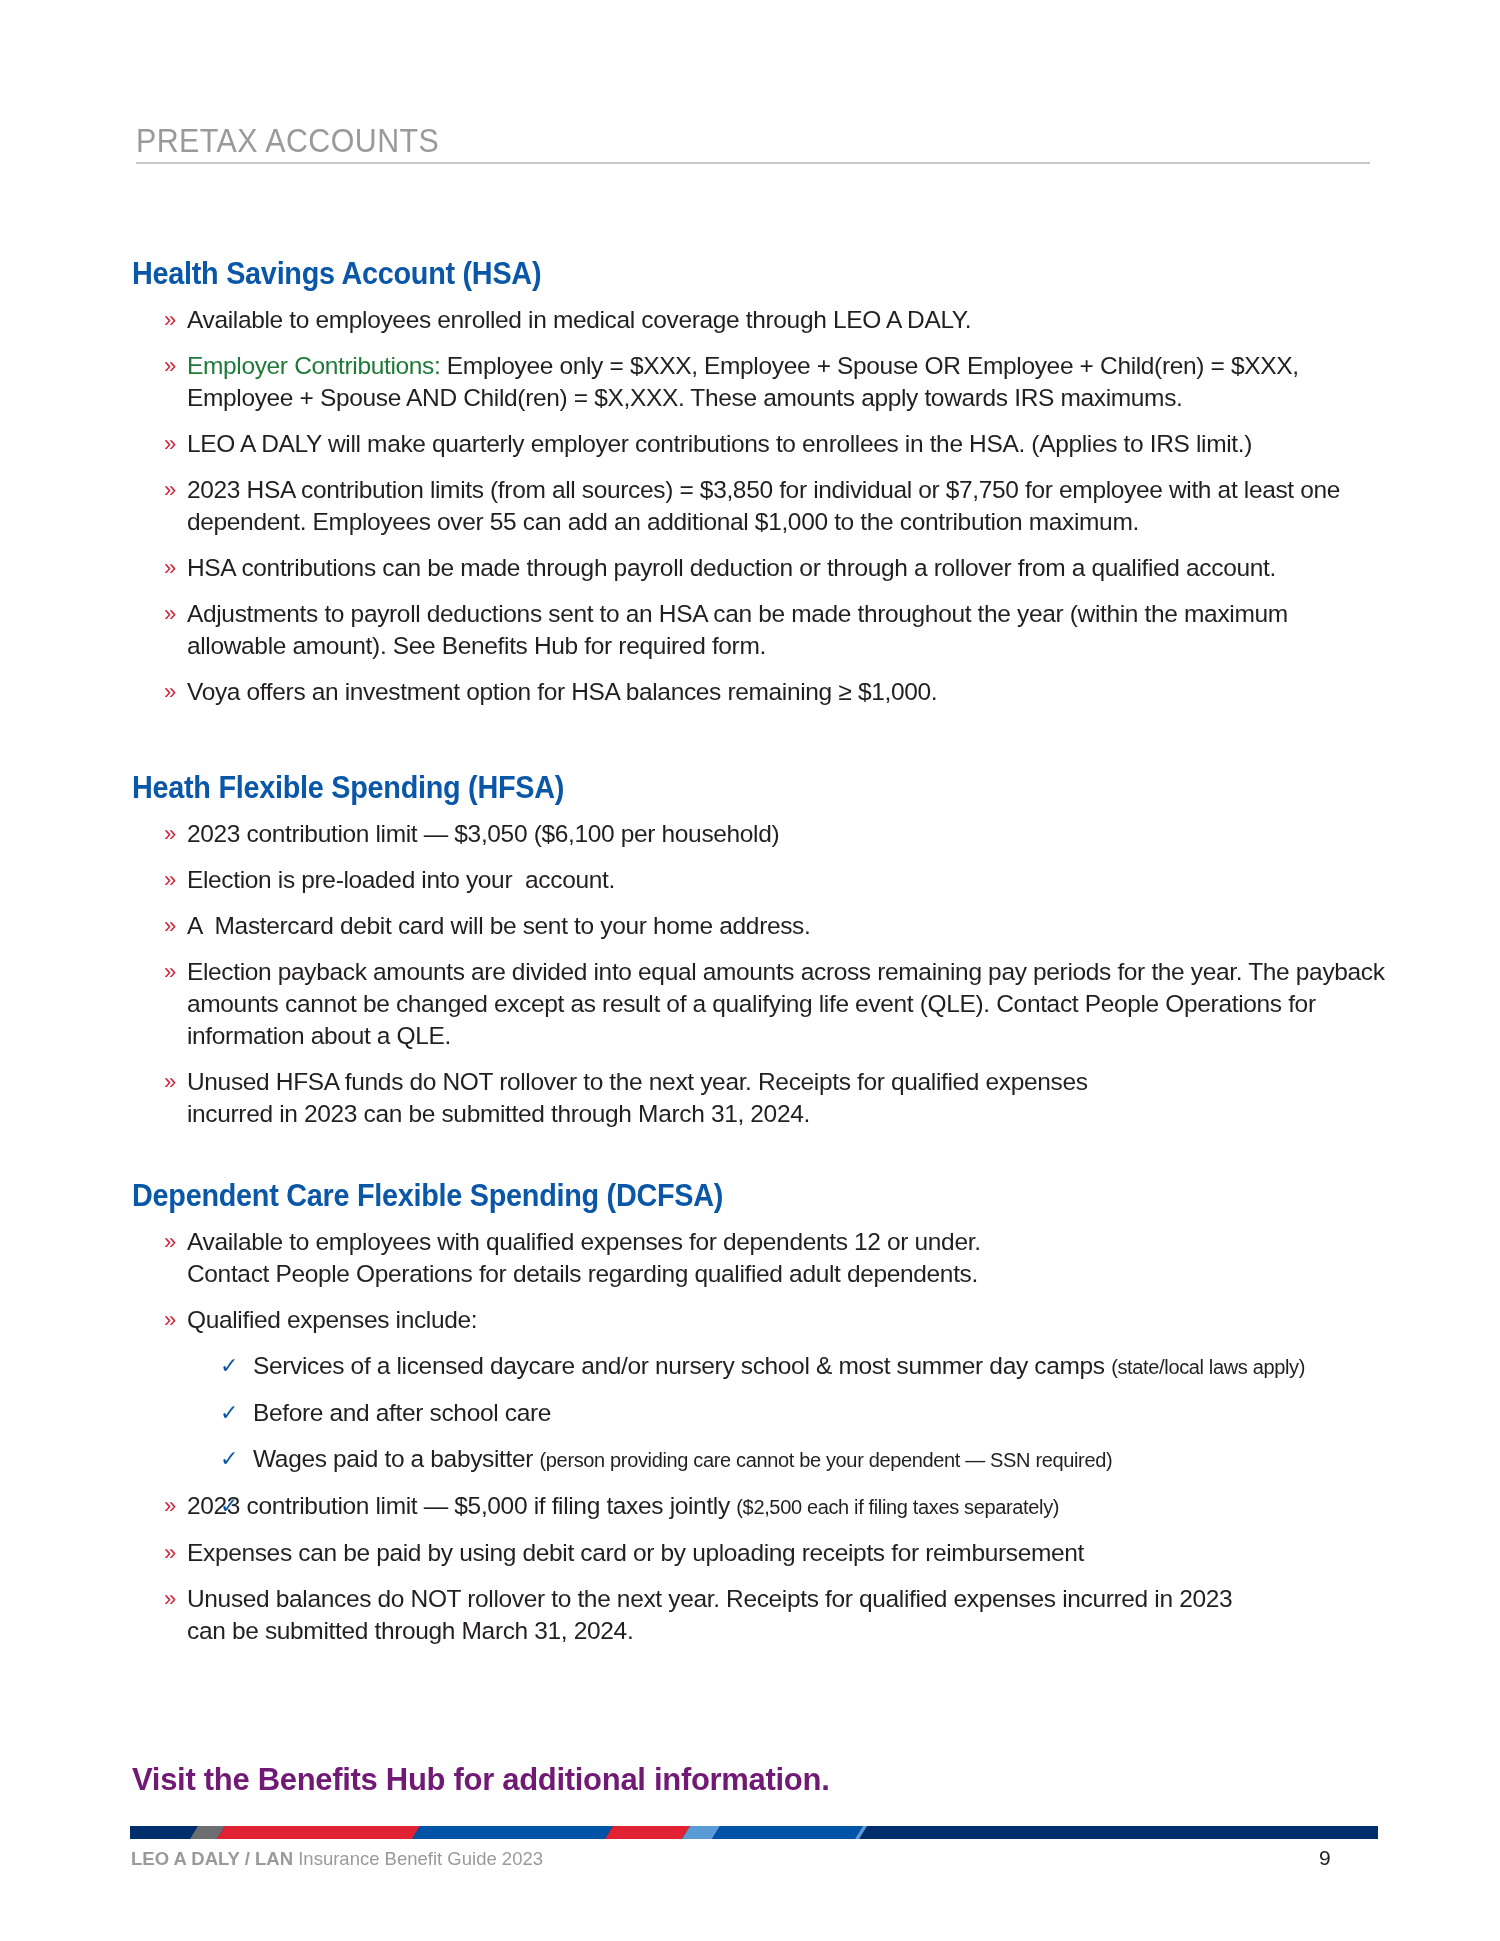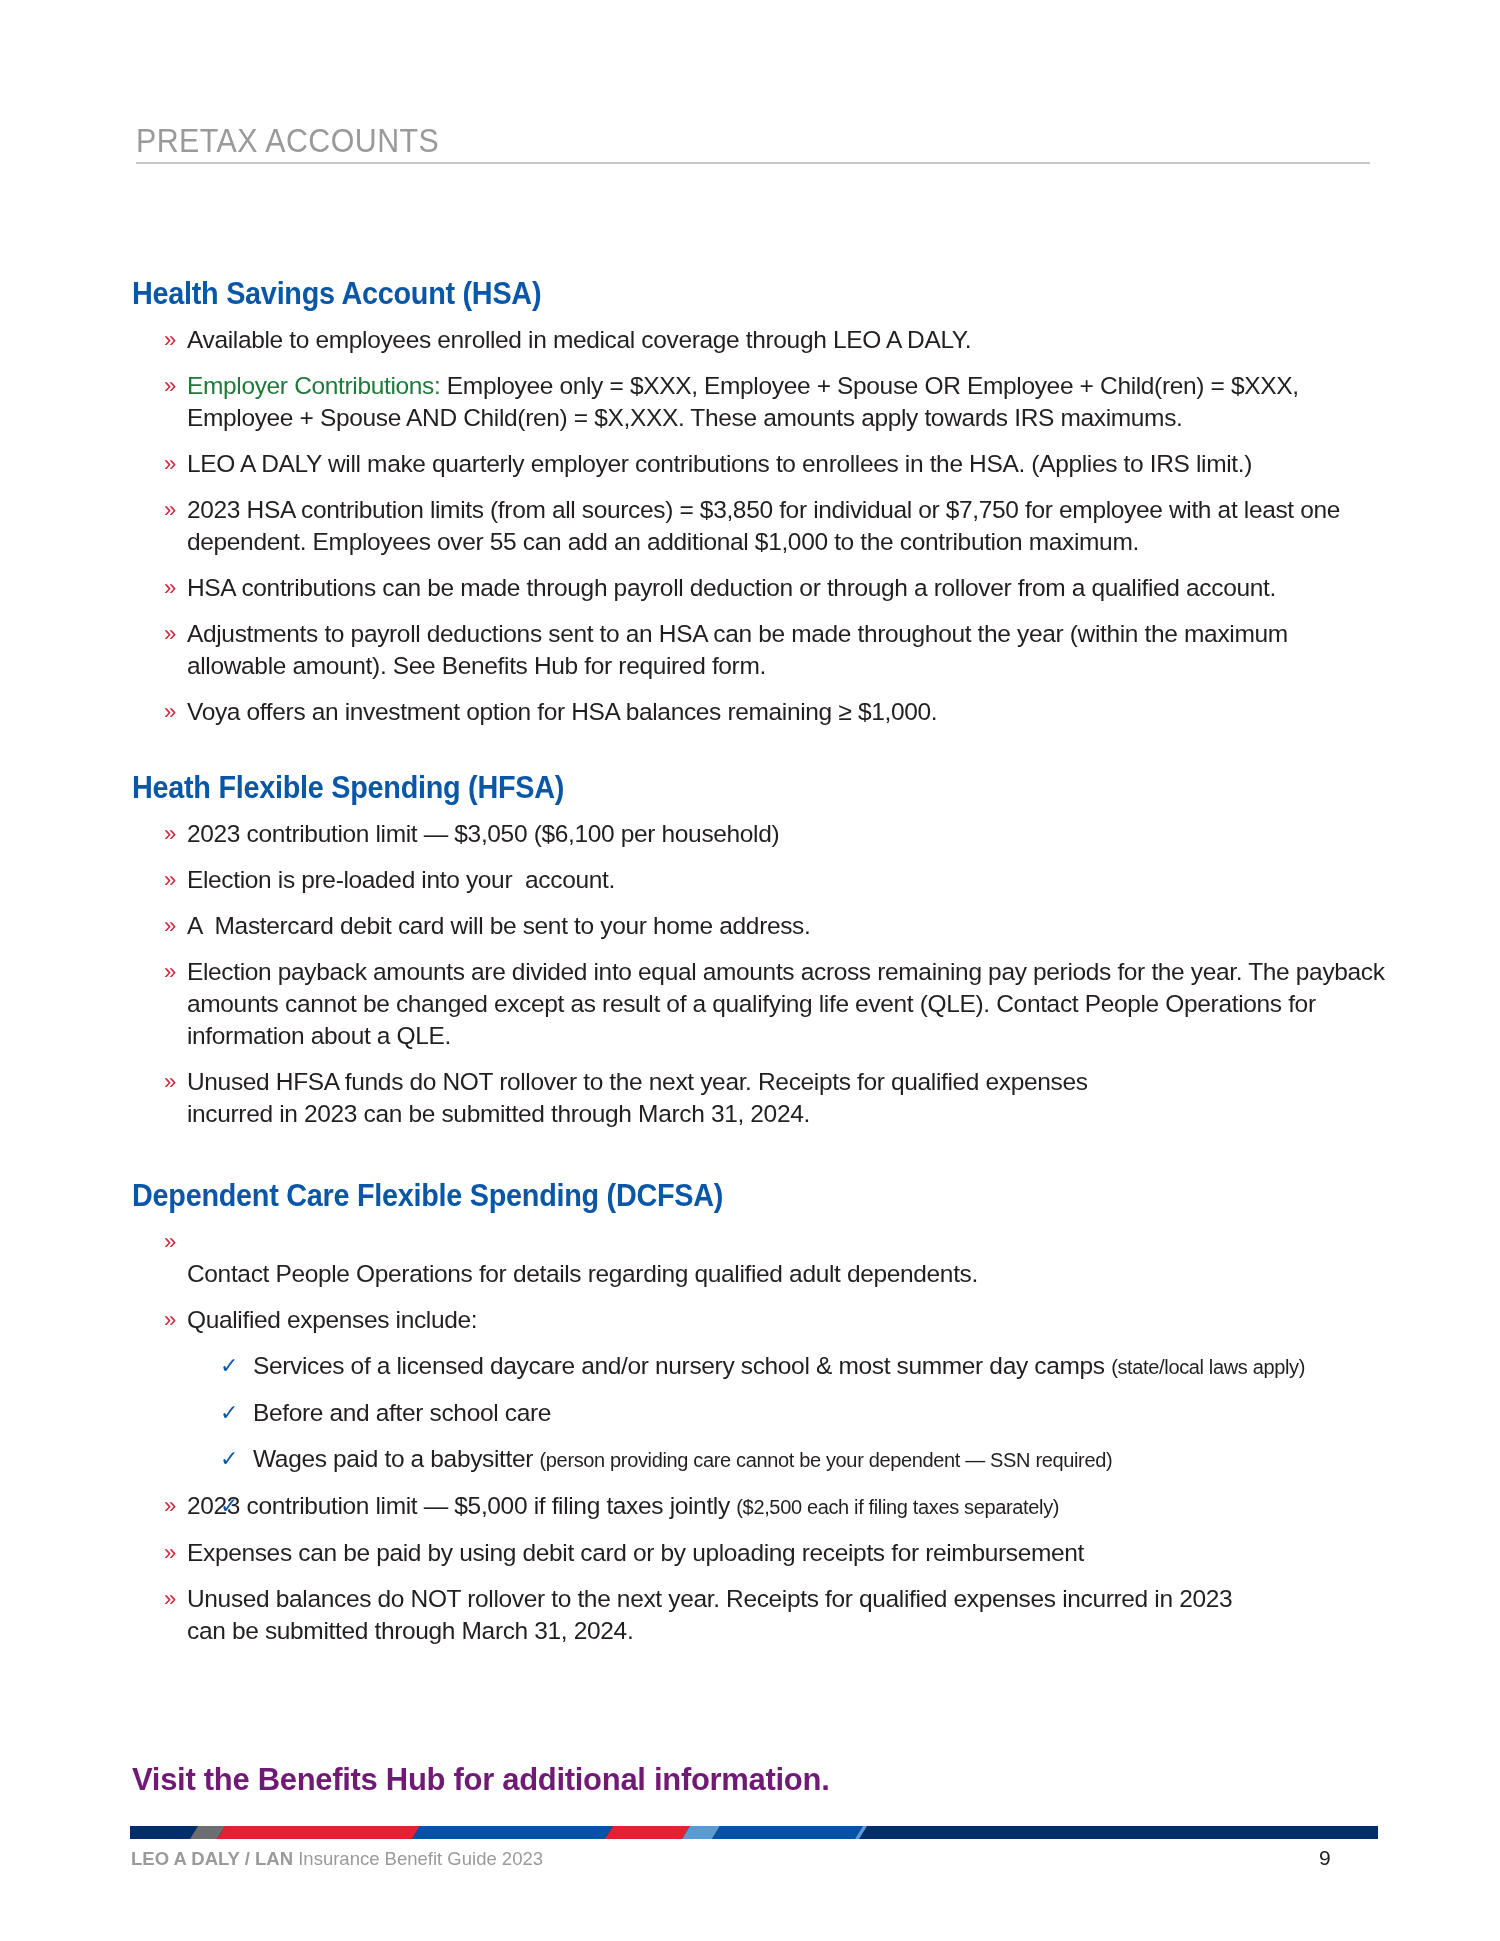--- a/index.html
+++ b/index.html
@@ -23,21 +23,21 @@
   .footer-left .b{font-weight:bold;}
   .page-num{position:absolute;left:1319px;top:1846px;font-size:21px;color:#231f20;}
 </style>
 </head>
 <body>
 
 <div class="page-header">
   <span>PRETAX ACCOUNTS</span>
 </div>
 
-<div class="section" style="top:276px;">
+<div class="section" style="top:256px;">
   <div class="sec-title">Health Savings Account (HSA)</div>
   <ul class="bullets">
     <li><span class="mk">»</span><span>Available to employees enrolled in medical coverage through </span><span class="b">LEO A DALY</span><span>.</span></li>
     <li><span class="mk">»</span><span class="green">Employer Contributions: </span><span class="b">Employee only = $XXX, Employee + Spouse OR Employee + Child(ren) = $XXX, Employee + Spouse AND Child(ren) = $X,XXX.</span><span> These amounts apply towards IRS maximums.</span></li>
     <li><span class="mk">»</span><span class="b">LEO A DALY</span><span> will make quarterly employer contributions to enrollees in the HSA. (Applies to IRS limit.)</span></li>
     <li><span class="mk">»</span><span>2023 HSA contribution limits (from all sources) = $3,850 for individual or $7,750 for employee with at least one dependent. Employees over 55 can add an additional $1,000 to the contribution maximum.</span></li>
     <li><span class="mk">»</span><span>HSA contributions can be made through payroll deduction or through a rollover from a qualified account.</span></li>
     <li><span class="mk">»</span><span>Adjustments to payroll deductions sent to an HSA can be made throughout the year (within the maximum allowable amount). See Benefits Hub for required form.</span></li>
     <li><span class="mk">»</span><span class="b">Voya</span><span> offers an investment option for HSA balances remaining ≥ $1,000.</span></li>
   </ul>
@@ -50,21 +50,21 @@
     <li><span class="mk">»</span><span style="white-space:pre">Election is pre-loaded into your  account.</span></li>
     <li><span class="mk">»</span><span style="white-space:pre">A  Mastercard debit card will be sent to your home address.</span></li>
     <li><span class="mk">»</span><span>Election payback amounts are divided into equal amounts across remaining pay periods for the year. The payback amounts cannot be changed except as result of a qualifying life event (QLE). Contact People Operations for information about a QLE.</span></li>
     <li><span class="mk">»</span><span>Unused </span><span class="b">HFSA</span><span> funds do NOT rollover to the next year. Receipts for qualified expenses</span><br><span>incurred in 2023 can be submitted through March 31, 2024.</span></li>
   </ul>
 </div>
 
 <div class="section" style="top:1178px;">
   <div class="sec-title">Dependent Care Flexible Spending (DCFSA)</div>
   <ul class="bullets">
-    <li><span class="mk">»</span><br><span>Contact People Operations for details regarding qualified adult dependents.</span></li>
+    <li><span class="mk">»</span><span>Available to employees with qualified expenses for dependents 12 or under.</span><br><span>Contact People Operations for details regarding qualified adult dependents.</span></li>
     <li><span class="mk">»</span><span>Qualified expenses include:</span></li>
   </ul>
   <ul class="checks">
     <li><span class="ck">✓</span><span>Services of a licensed daycare and/or nursery school &amp; most summer day camps </span><span class="small">(state/local laws apply)</span></li>
     <li><span class="ck">✓</span><span>Before and after school care</span></li>
     <li><span class="ck">✓</span><span>Wages paid to a babysitter </span><span class="small">(person providing care cannot be your dependent — SSN required)</span></li>
     <li><span class="ck">✓</span></li>
   </ul>
   <ul class="bullets">
     <li><span class="mk">»</span><span>2023 contribution limit — $5,000 if filing taxes jointly </span><span class="small">($2,500 each if filing taxes separately)</span></li>

